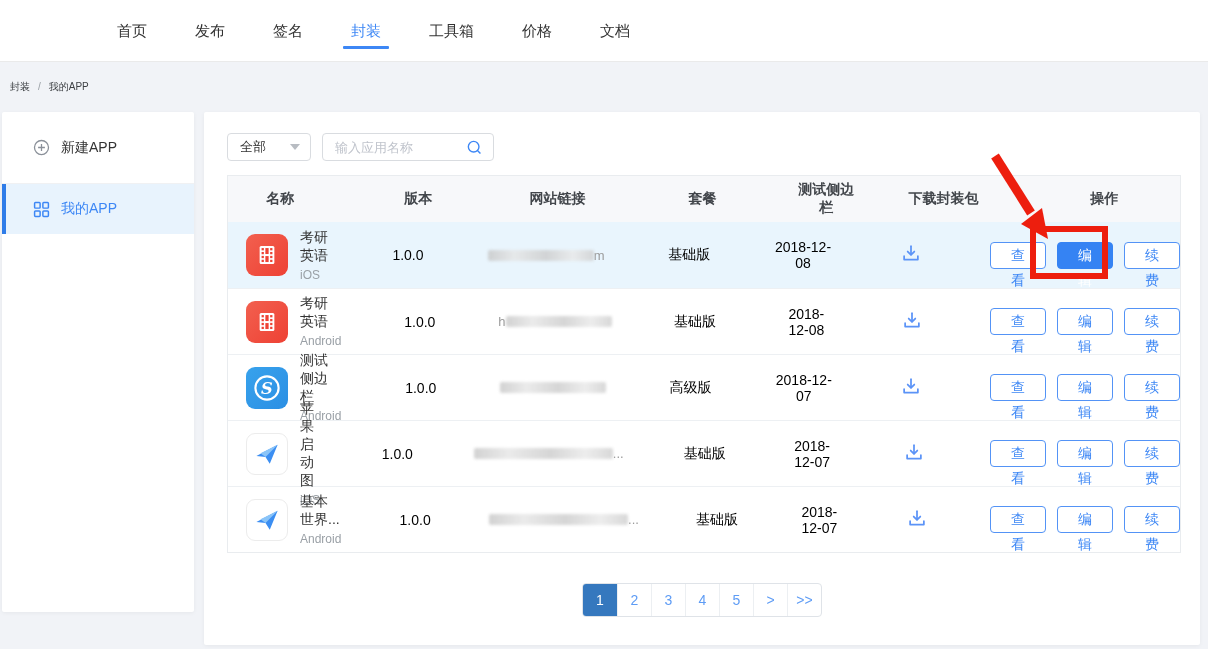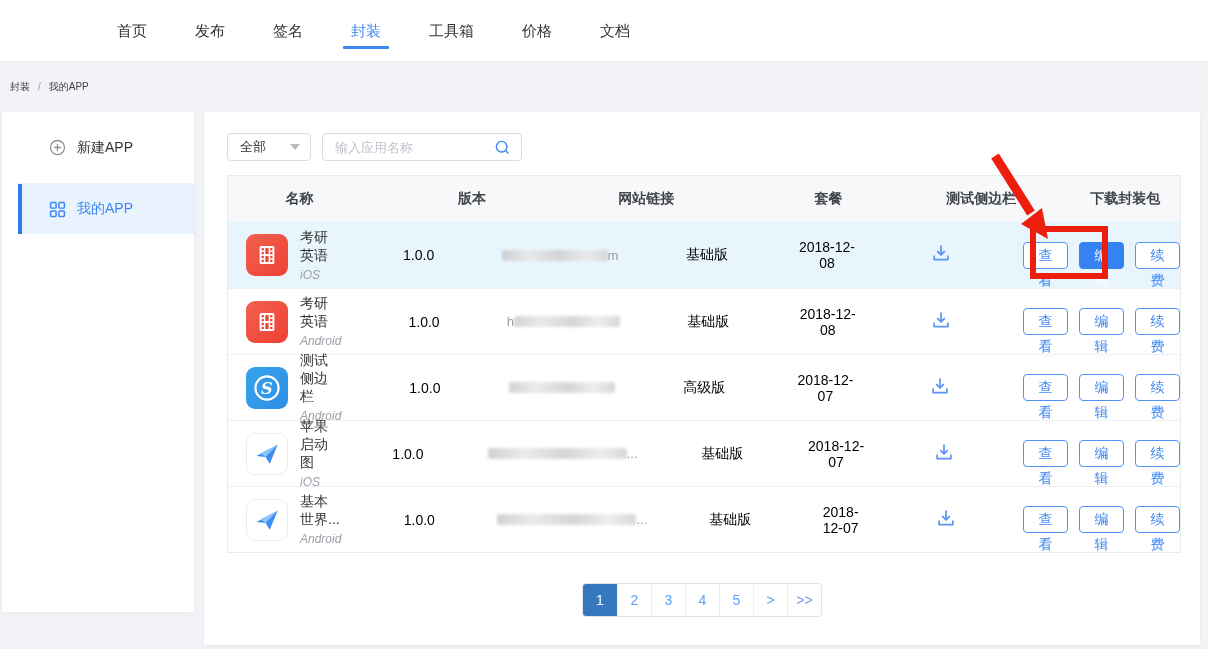--- a/index.html
+++ b/index.html
@@ -28,21 +28,21 @@
   
   .breadcrumb { position:absolute; left:10px; top:80px; font-size:10px; color:#3c3f43; }
   .breadcrumb .sep { color:#9aa0a6; margin:0 8px; }
   
   .sidebar {
     position:absolute; left:2px; top:112px; width:192px; height:500px;
     background:#fff; border-radius:2px; box-shadow:0 1px 4px rgba(0,0,0,.05);
   }
   .side-item {
     display:flex; align-items:center; padding-left:31px; cursor:pointer;
-    font-size:14px; color:#333;margin-left:16px;
+    font-size:14px; color:#333;
   }
   .side-item .s-icon { width:17px; height:17px; margin-right:11px; flex:0 0 auto; display:inline-flex; }
   .side-item.first { height:72px; border-bottom:1px solid #f0f1f3; }
   .side-item.active {
     height:50px; background:#e8f3fd; color:#3d87f5;
     border-left:4px solid #2f7ce8; padding-left:27px;
   }
   
   .main {
     position:absolute; left:204px; top:112px; width:996px; height:533px;
@@ -50,21 +50,21 @@
   }
   .dropdown {
     position:absolute; left:23px; top:21px; width:84px; height:28px;
     border:1px solid #d9dce0; border-radius:4px; background:#fff;
     display:flex; align-items:center; padding:0 10px 0 12px; cursor:pointer;
     font-size:13px; color:#333;
   }
   .caret { margin-left:auto; width:0; height:0; border-left:5px solid transparent;
     border-right:5px solid transparent; border-top:6px solid #b8bcc2; }
   .searchbox {
-    position:absolute; left:118px; top:21px; width:200px; height:28px;
+    position:absolute; left:118px; top:21px; width:172px; height:28px;
     border:1px solid #d9dce0; border-radius:4px; background:#fff;
     display:flex; align-items:center; padding:0 10px 0 2px;
   }
   .searchbox input {
     border:0; outline:0; flex:1; font-size:13px; padding-left:10px; min-width:0;
     font-family:inherit; color:#333;
   }
   .searchbox input::placeholder { color:#c0c4cc; }
   
   .tbl { position:absolute; left:23px; top:63px; width:954px; border:1px solid #e9ecef; }
@@ -81,30 +81,30 @@
   .c6{width:112px; text-align:center;}
   .c7{width:212px; display:flex; align-items:center; justify-content:center; gap:11px;}
   .thead .c1{ justify-content:center; padding-left:0;}
   .thead .c3{ }
   .app-ic { width:42px; height:42px; border-radius:9px; margin-right:12px; flex:0 0 auto;
     display:flex; align-items:center; justify-content:center; }
   .ic-film { background:linear-gradient(135deg,#f2604f,#ee4134); }
   .ic-s { background:linear-gradient(135deg,#38a2ec,#2b8fe4); }
   .ic-plane { background:#fff; border:1px solid #ececec; }
   .nm { font-size:14px; color:#333; line-height:18px; }
-  .pf { font-size:12px; color:#9aa0a6; line-height:16px; margin-top:3px;font-style:italic; }
+  .pf { font-size:12px; color:#9aa0a6; line-height:16px; margin-top:3px; }
   .ver, .plan, .date { font-size:14px; color:#000000; }
   .url-bar { display:inline-block; height:11px; border-radius:2px;
     background:linear-gradient(90deg,#c7c7c7,#e6e6e6 25%,#cccccc 55%,#e9e9e9 80%,#cfcfcf);
     filter:blur(1.6px); opacity:.8; }
   .url-frag { font-size:13px; color:#9b9b9b; }
   .w-med { width:106px; } .w-long { width:146px; }
   .dl-btn { display:inline-flex; cursor:pointer; }
   .btn {
-    min-width:45px; height:27px; padding:0 11px; border:1px solid #5393f6; border-radius:4px;
+    min-width:45px; height:27px; padding:0 20px; border:1px solid #5393f6; border-radius:4px;
     background:#fff; color:#3d87f5; font-size:14px; font-family:inherit; cursor:pointer;
     line-height:25px;
     text-align:center;
   }
   .btn.solid { background:#3583f3; border-color:#3583f3; color:#fff; }
   
   .pager {
     position:absolute; left:50%; top:471px; transform:translateX(-50%);
     display:flex; border:1px solid #dfe3e8; border-radius:4px; overflow:hidden; background:#fff;
   }
@@ -179,20 +179,21 @@
   </div>
 
   <div class="tbl">
     <div class="thead" style="border-top:0">
       <div class="c1">名称</div>
       <div class="c2">版本</div>
       <div class="c3">网站链接</div>
       <div class="c4">套餐</div>
       <div class="c5">测试侧边栏</div>
       <div class="c6">下载封装包</div>
+      <div class="c7">操作</div>
     </div>
 
     <div class="trow hl" style="border-top:0">
       <div class="c1">
         <span class="app-ic ic-film">
           <svg viewBox="0 0 24 24" width="26" height="26">
               <rect x="5.2" y="3.6" width="13.6" height="16.8" rx="1.4" fill="#fff"></rect>
               <rect x="7" y="5.6" width="2.1" height="2.1" fill="#ee4234"></rect>
               <rect x="7" y="9.2" width="2.1" height="2.1" fill="#ee4234"></rect>
               <rect x="7" y="12.8" width="2.1" height="2.1" fill="#ee4234"></rect>

